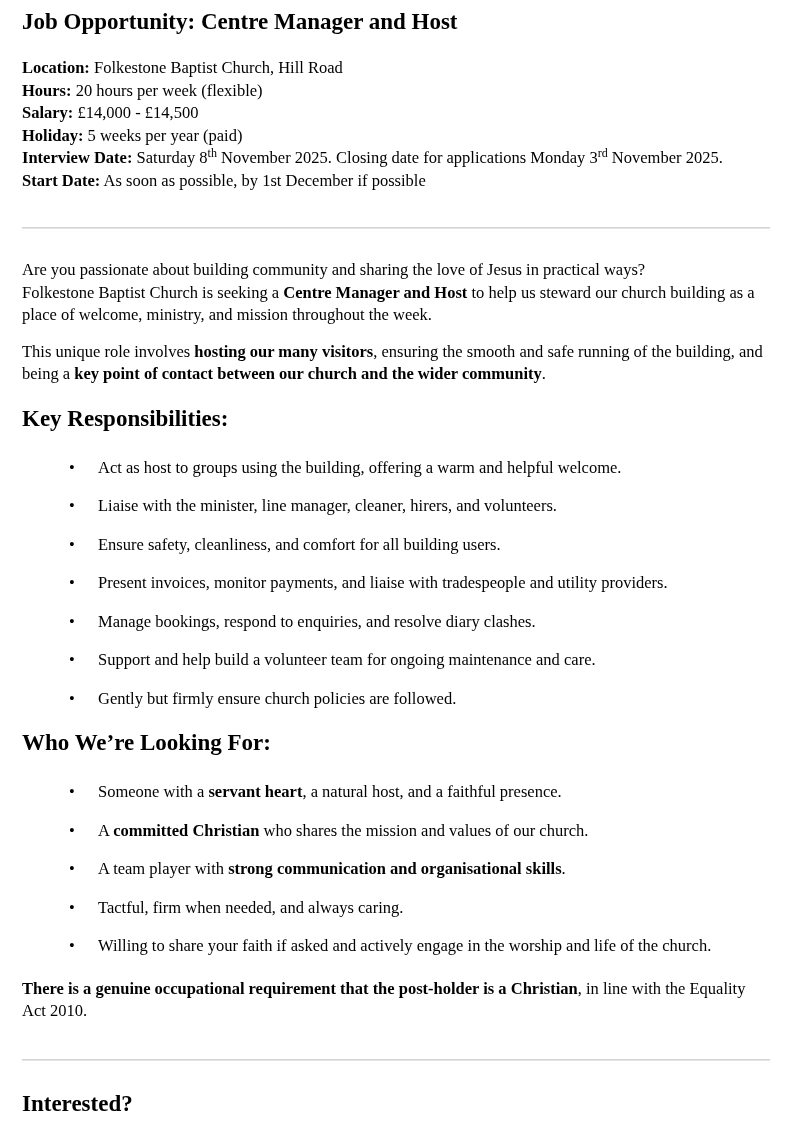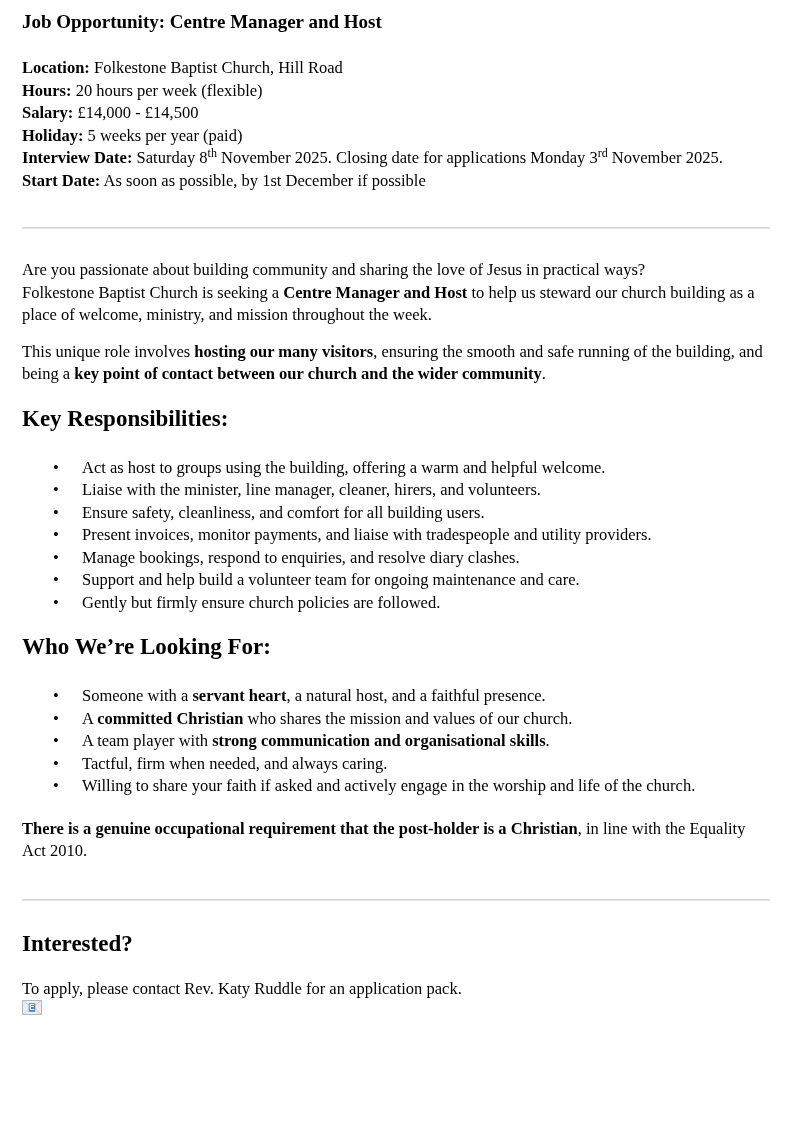--- a/index.html
+++ b/index.html
@@ -8,25 +8,25 @@
     height: 1126px;
     box-sizing: border-box;
     background: #ffffff;
     color: #000000;
     font-family: "Liberation Serif", "DejaVu Serif", serif;
     font-size: 16.5px;
     line-height: 22.5px;
     padding: 9px 30px 0 22px;
     overflow: hidden;
   }
-  h1, h2, p, ul, li { margin: 0; padding: 0; }
+  h1, h2, p, ul, li { margin: 16px; padding: 0; }
   b { font-weight: bold; }
   sup { font-size: 12px; vertical-align: super; line-height: 0; }
 
-  h1.doc-title { font-size: 19px; line-height: 25px; font-weight: bold; margin: 0 0 23px 0; }
+  h1.doc-title { font-size: 23px; line-height: 25px; font-weight: bold; margin: 0 0 23px 0; }
   .details p { margin: 0; }
 
   hr.divider {
     border: none;
     height: 2px;
     background: linear-gradient(#cccccc, #ededed);
     margin: 35px 0 30px 0;
   }
   hr.divider.bottom { margin: 36px 0 30px 0; }
 

